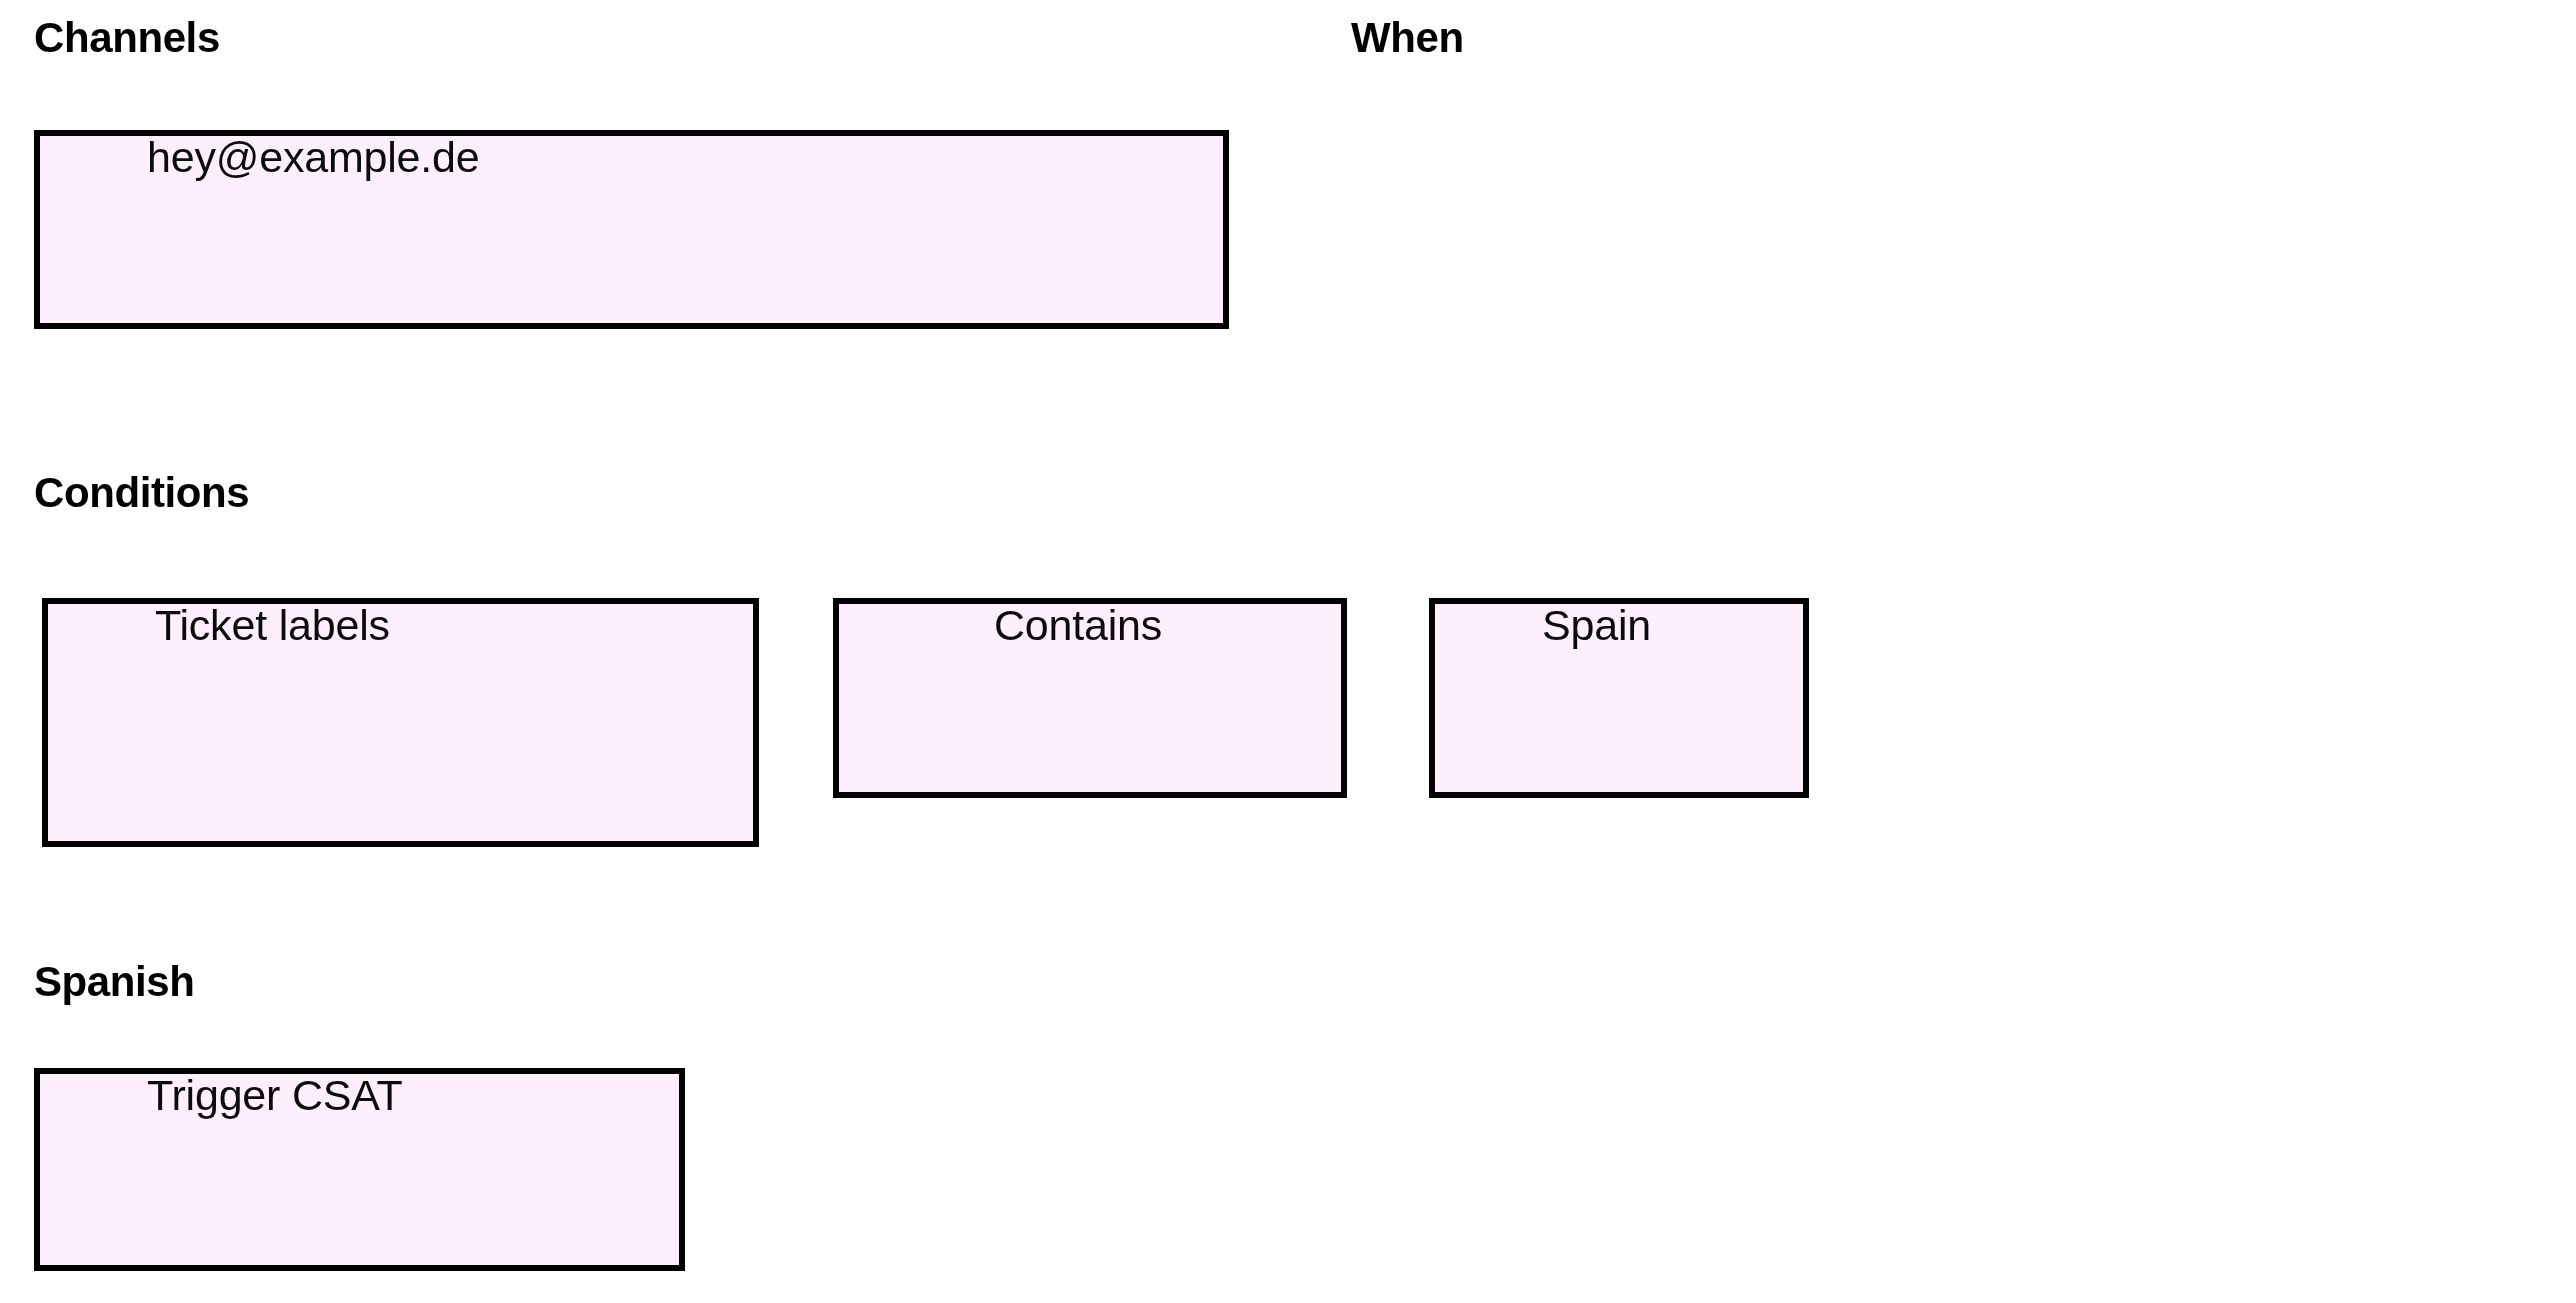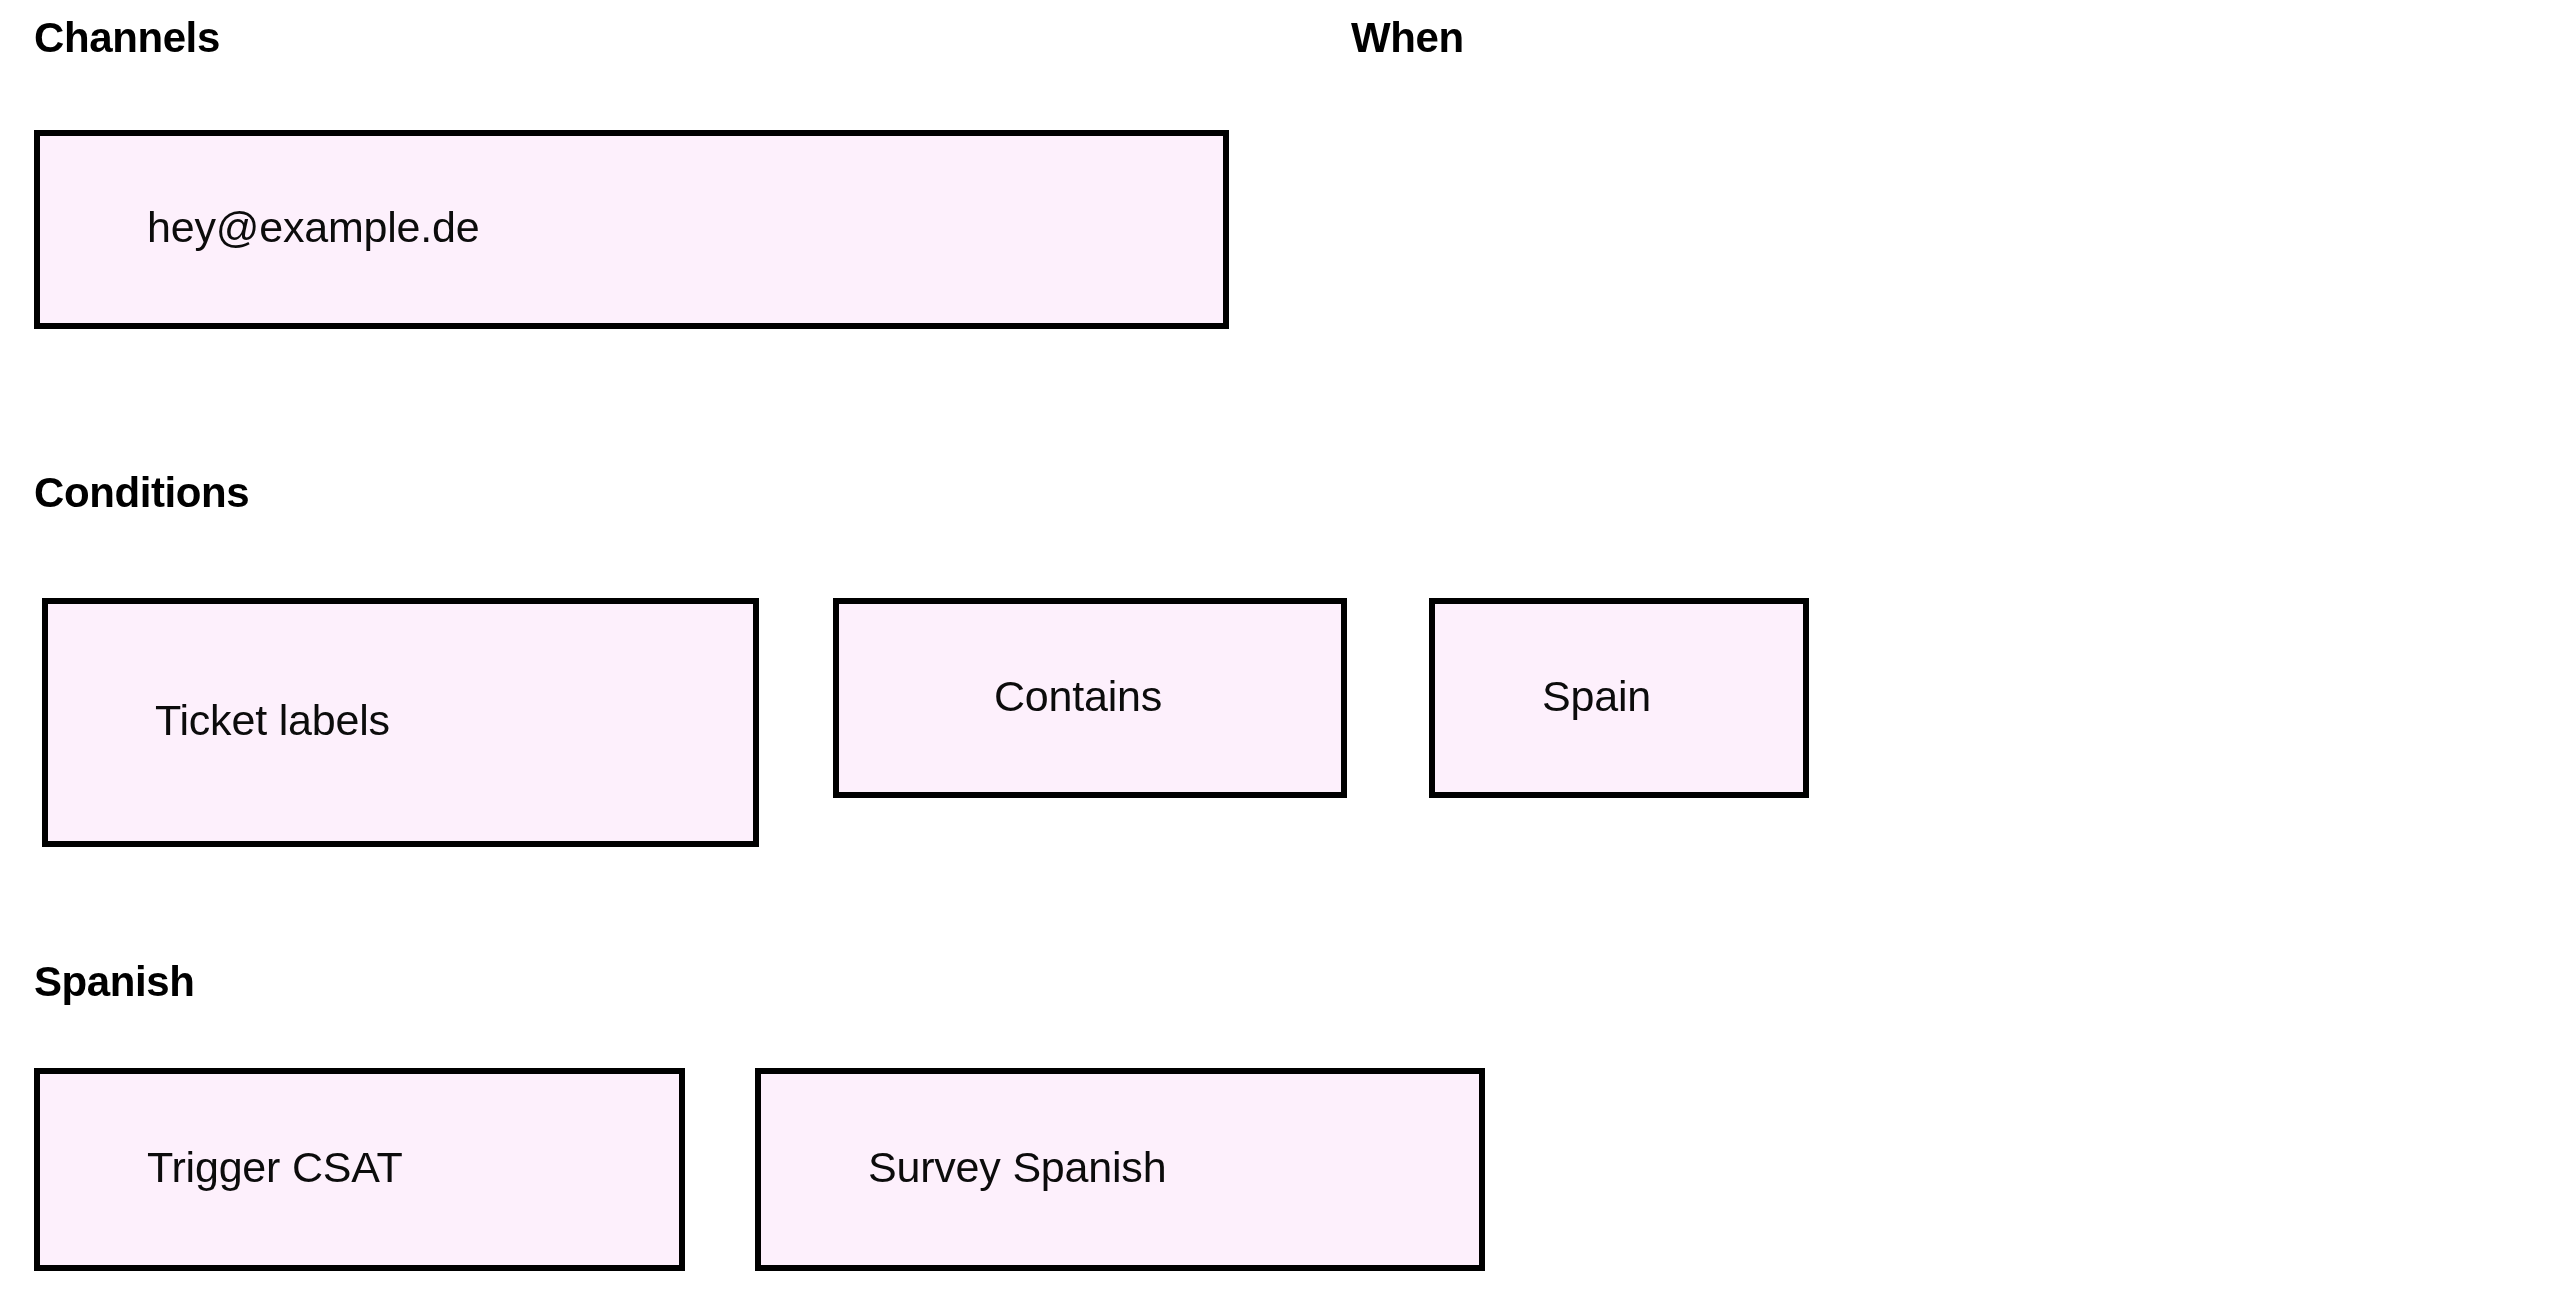--- a/index.html
+++ b/index.html
@@ -32,21 +32,21 @@
     color: #000000;
     white-space: nowrap;
   }
 
   .chip {
     position: absolute;
     box-sizing: border-box;
     background: #fdf0fc;
     border: 6.2px solid #000000;
     display: flex;
-    align-items: center;
+    align-items: flex-start;
     overflow: hidden;
   }
 
   .chip-label {
     font-size: 43px;
     font-weight: normal;
     line-height: 1;
     color: #0c0c0c;
     white-space: nowrap;
     padding-left: 107px;
@@ -101,18 +101,15 @@
   <div class="chip chip-cond-value">
     <span class="chip-label">Spain</span>
   </div>
 
   <div class="section-heading heading-actions">Spanish</div>
 
   <div class="chip chip-action-csat">
     <span class="chip-label">Trigger CSAT</span>
   </div>
 
-  <div class="chip chip-action-survey">
-    <span class="chip-label">Survey Spanish</span>
-  </div>
 
 </div>
 
 
 </body></html>

